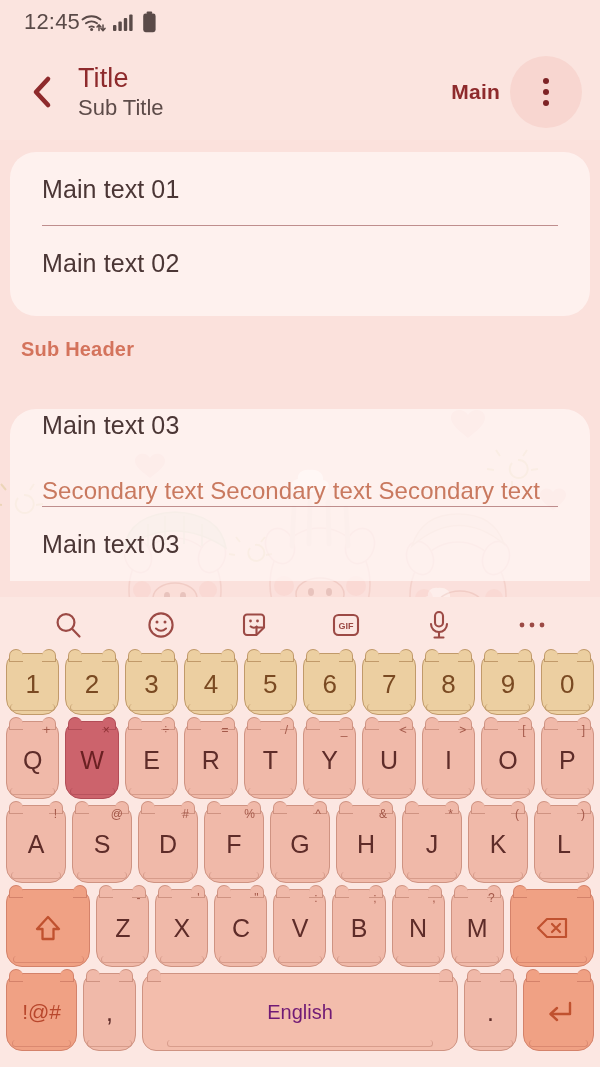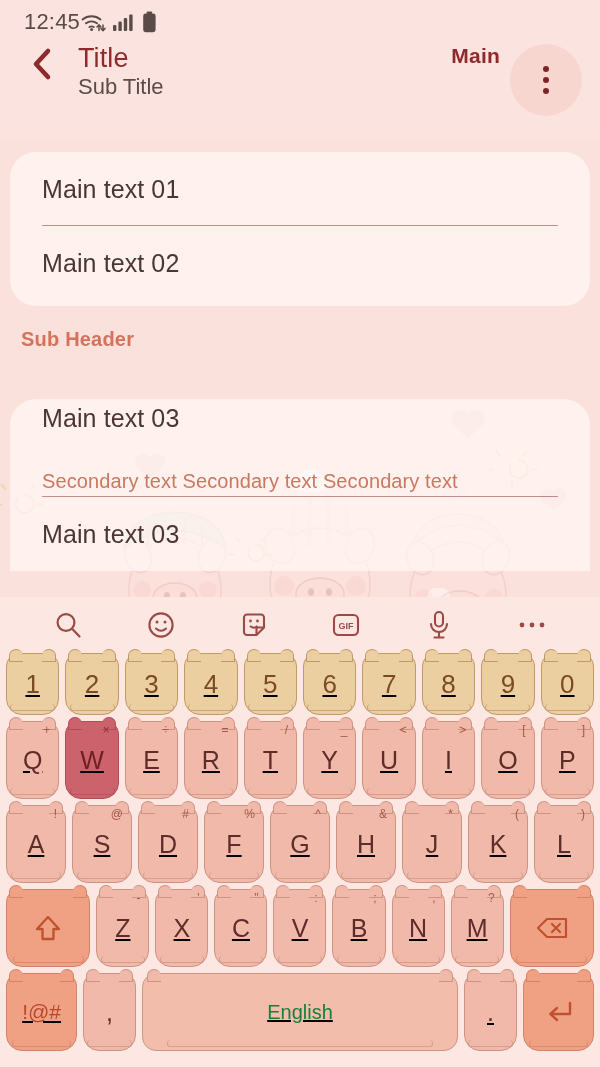--- a/index.html
+++ b/index.html
@@ -28,21 +28,21 @@
   }
   #clock {
     font-size: 22px; color: #5a4a48; letter-spacing: .2px;
   }
   #status-icons { display: flex; align-items: center; gap: 7px; }
   .sicon { display: block; }
 
   
   #appbar {
     flex: 0 0 96px; height: 96px;
-    display: flex; align-items: flex-start;
+    display: flex; align-items: center;
     padding: 0 18px 0 22px;
     background: #fbe4df;
     position: relative;
   }
   #back-btn {
     width: 40px; height: 40px; flex: 0 0 40px;
     display: flex; align-items: center; justify-content: center;
     cursor: pointer;
   }
   #titles { margin-left: 16px; flex: 1 1 auto; }
@@ -76,51 +76,50 @@
   }
   #deco { position: absolute; inset: 0; pointer-events: none; }
 
   .card {
     position: relative;
     margin: 0 10px;
     background: rgba(255,246,245,0.72);
     border-radius: 26px;
     padding: 0 32px;
   }
-  #card1 { margin-top: 12px; padding-bottom: 6px; }
+  #card1 { margin-top: 12px; padding-bottom: 16px; }
   #card2 { margin-top: 48px; border-bottom-left-radius: 0; border-bottom-right-radius: 0;}
 
   .row {
     position: relative;
     min-height: 74px;
     display: flex; flex-direction: column; justify-content: center;
     cursor: pointer;
   }
   .row.divider::after {
     content: ""; position: absolute; left: 0; right: 0; bottom: 0;
     height: 1px; background: #8a3c3e; opacity: .55;
   }
   .main-text { font-size: 25px; color: #4b3635; letter-spacing: .1px; }
   .secondary-text {
-    font-size: 20px; color: #c9795f; margin-top: 5px; letter-spacing: .1px;
+    font-size: 24px; color: #c9795f; margin-top: 5px; letter-spacing: .1px;
   }
   #sub-header {
     font-size: 20px; font-weight: bold; color: #d4735c;
     padding: 22px 0 0 21px; letter-spacing: .2px;
   }
 
   
   #keyboard {
     flex: 0 0 470px; height: 470px;
     background: #fce7e2;
     display: flex; flex-direction: column;
     padding-bottom: 4px;
     position: relative;
     z-index: 5;
-    text-decoration: underline;
   }
   #kb-toolbar {
     flex: 0 0 56px; height: 56px;
     display: flex; align-items: center; justify-content: space-around;
     padding: 0 22px;
   }
   .tb-btn {
     width: 44px; height: 44px;
     display: flex; align-items: center; justify-content: center;
     cursor: pointer;
@@ -185,21 +184,21 @@
   .key.accent { color: #b8472c; }
 
   
   .key.pressed .kcap { background: #cc636c; border-color: #b24d57; }
   .key.pressed .kcap::before, .key.pressed .kcap::after { background: #cc636c; border-color: #b24d57; }
   .key.pressed .kpaw { border-color: #b24d57; }
   .key.pressed { color: #6b2022; }
   .key.pressed .ksup { color: #8d3033; }
 
   
-  .key.space { flex: 6 1 0; font-size: 20px; color: #15803d; }
+  .key.space { flex: 6 1 0; font-size: 20px; color: #701a75; }
   .key.space .kcap { border-radius: 14px; background: #f3bdac; }
   .key.space .kcap::before { left: 4px; }
   .key.space .kcap::after { right: 4px; }
 
   .key.shift   { flex: 1.45 1 0; }
   .key.bksp    { flex: 1.45 1 0; }
   .key.sym     { flex: 1.35 1 0; font-size: 21px; }
   .key.enter   { flex: 1.35 1 0; }
   .key.comma, .key.period { flex: 1 1 0; }
 </style>

